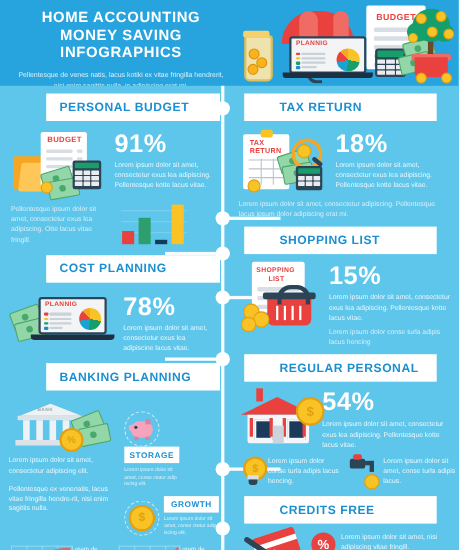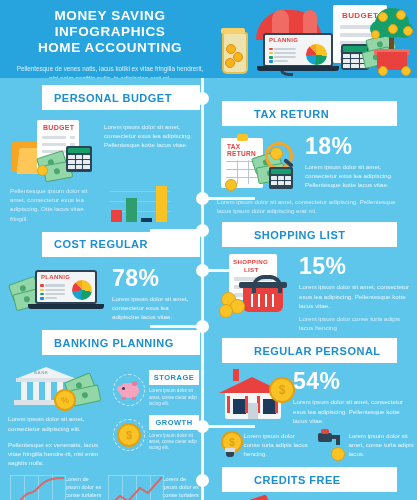--- a/index.html
+++ b/index.html
@@ -95,22 +95,22 @@
   .house{position:relative;width:72px;height:52px;}
   .scissors{position:relative;width:62px;height:46px;}
 </style>
 </head>
 <body>
 
 <div class="page">
 
   <div class="header">
     <div class="hdr-text">
+      <div class="hdr-title">HOME ACCOUNTING</div>
       <div class="hdr-title">MONEY SAVING INFOGRAPHICS</div>
-      <div class="hdr-title">HOME ACCOUNTING</div>
       <div class="hdr-sub">Pellentesque de venes natis, lacus kotiki ex vitae  fringilla hendrerit, nisi enim sagittis nulla, in adipiscing erat mi.</div>
     </div>
 
     <div class="hdr-art">
 
       <div class="jar"></div>
       <div class="jar-lid"></div>
       <div class="jar-c" style="left:11px;top:44px;"></div>
       <div class="jar-c" style="left:18px;top:52px;"></div>
       <div class="jar-c" style="left:10px;top:58px;"></div>
@@ -235,39 +235,40 @@
               <i></i>
               <i></i>
               <i></i>
               <i></i>
               <i></i>
             </div>
         </div>
       </div>
 
       <div style="width:92px;margin-left:2px;">
+        <div class="pct">91%</div>
         <div class="body-txt" style="margin-top:4px;">Lorem ipsum dolor sit amet, consectetur exus lea adipiscing. Pellentesque kotte lacus vitae.</div>
       </div>
     </div>
 
     <div class="row" style="margin-top:6px;">
       <div class="body-txt-d" style="width:92px;margin-left:10px;">Pellentesque ipsum dolor sit amet, consectetur exus lea adipiscing. Otte lacus vitae fringill.</div>
       <div class="bars" style="margin-left:8px;margin-top:-2px;">
         <div class="gridline" style="bottom:10px;"></div>
         <div class="gridline" style="bottom:20px;"></div>
         <div class="gridline" style="bottom:30px;"></div>
         <div class="b" style="left:1px;width:11px;height:12px;background:#e8413e;"></div>
         <div class="b" style="left:16px;width:11px;height:24px;background:#2f9e6e;"></div>
         <div class="b" style="left:31px;width:11px;height:4px;background:#123a5a;"></div>
         <div class="b" style="left:46px;width:11px;height:36px;background:#f9c326;"></div>
       </div>
     </div>
 
     <div class="plate plate-l" style="margin-top:9px;">
-      <span>COST REGULAR</span>
+      <span>COST PLANNING</span>
     </div>
 
     <div class="row" style="margin-top:9px;">
       <div class="art" style="width:100px;height:50px;margin-left:10px;">
         <div class="bill" style="left:0px;top:14px;transform:rotate(-20deg);"></div>
         <div class="bill" style="left:4px;top:25px;transform:rotate(-14deg);"></div>
         <div style="position:absolute;left:25px;top:4px;width:62px;height:34px;background:#2d4356;border-radius:3px;padding:2px;box-sizing:border-box;">
           <div style="width:100%;height:100%;background:#f2f4f6;border-radius:1px;position:relative;overflow:hidden;">
             <div style="position:absolute;left:4px;top:2px;font-size:6px;font-weight:bold;color:#e8413e;letter-spacing:.3px;">PLANNIG</div>
             <div class="lt-sw" style="left:3px;top:11px;">
@@ -312,21 +313,21 @@
           <div class="bill" style="left:64px;top:24px;transform:rotate(-12deg);"></div>
           <div class="coin" style="left:46px;top:26px;width:18px;height:18px;border-width:2px;display:flex;align-items:center;justify-content:center;color:#e0a012;font-size:9px;font-weight:bold;">%</div>
         </div>
         <div class="body-txt" style="margin-top:5px;width:98px;">Lorem ipsum dolor sit amet, consectetur adipiscing elit.</div>
         <div class="body-txt" style="margin-top:7px;width:98px;">Pellentesque ex venenatis, lacus vitae fringilla hendre-rit, nisi enim sagittis nulla.</div>
       </div>
 
       <div style="width:86px;">
 
 
-        <div class="row" style="align-items:flex-start;margin-top:7px;">
+        <div class="row" style="align-items:flex-start;margin-top:7px;flex-direction:column;">
           <div class="circ-ic" style="margin-right:4px;margin-top:4px;">
             <div style="position:relative;width:20px;height:15px;background:#f6a3bd;border-radius:8px;">
               <div style="position:absolute;left:-2px;top:3px;width:6px;height:6px;background:#f6a3bd;border-radius:50%;"></div>
               <div style="position:absolute;left:13px;top:-2px;width:5px;height:5px;background:#e07fa0;border-radius:2px;"></div>
               <div style="position:absolute;left:3px;top:4px;width:3px;height:3px;background:#2d4356;border-radius:50%;"></div>
               <div style="position:absolute;left:3px;top:14px;width:4px;height:3px;background:#e07fa0;"></div>
               <div style="position:absolute;left:13px;top:14px;width:4px;height:3px;background:#e07fa0;"></div>
             </div>
           </div>
           <div style="width:50px;">
@@ -377,21 +378,21 @@
         <svg width="56" height="34" style="position:absolute;left:0;top:0;">
           <path d="M2,30 L12,21 L20,26 L32,13 L40,18 L54,2" stroke="#d46a6a" stroke-width="2" fill="none"></path>
         </svg>
       </div>
       <div class="mini" style="width:42px;font-size:5.6px;line-height:8px;color:#eaf7fd;margin-left:5px;">Lorem de ipsum dolor ex  conse turlalers  adipis lacus hencing.</div>
     </div>
   </div>
 
   <div class="col-r">
 
-    <div class="plate plate-r" style="margin-top:23px;">
+    <div class="plate plate-r" style="margin-top:7px;">
       <span>TAX RETURN</span>
     </div>
 
     <div class="row" style="margin-top:8px;">
       <div class="art" style="width:86px;height:58px;margin-left:6px;">
         <div class="paper" style="position:absolute;left:4px;top:4px;width:42px;height:50px;">
           <div class="redlbl" style="left:6px;top:5px;font-size:6.5px;">TAX</div>
           <div class="redlbl" style="left:6px;top:12px;font-size:6.5px;">RETURN</div>
           <div class="pl" style="left:5px;top:23px;width:32px;height:1px;background:#b9c4cc;"></div>
           <div class="pl" style="left:5px;top:31px;width:32px;height:1px;background:#b9c4cc;"></div>

